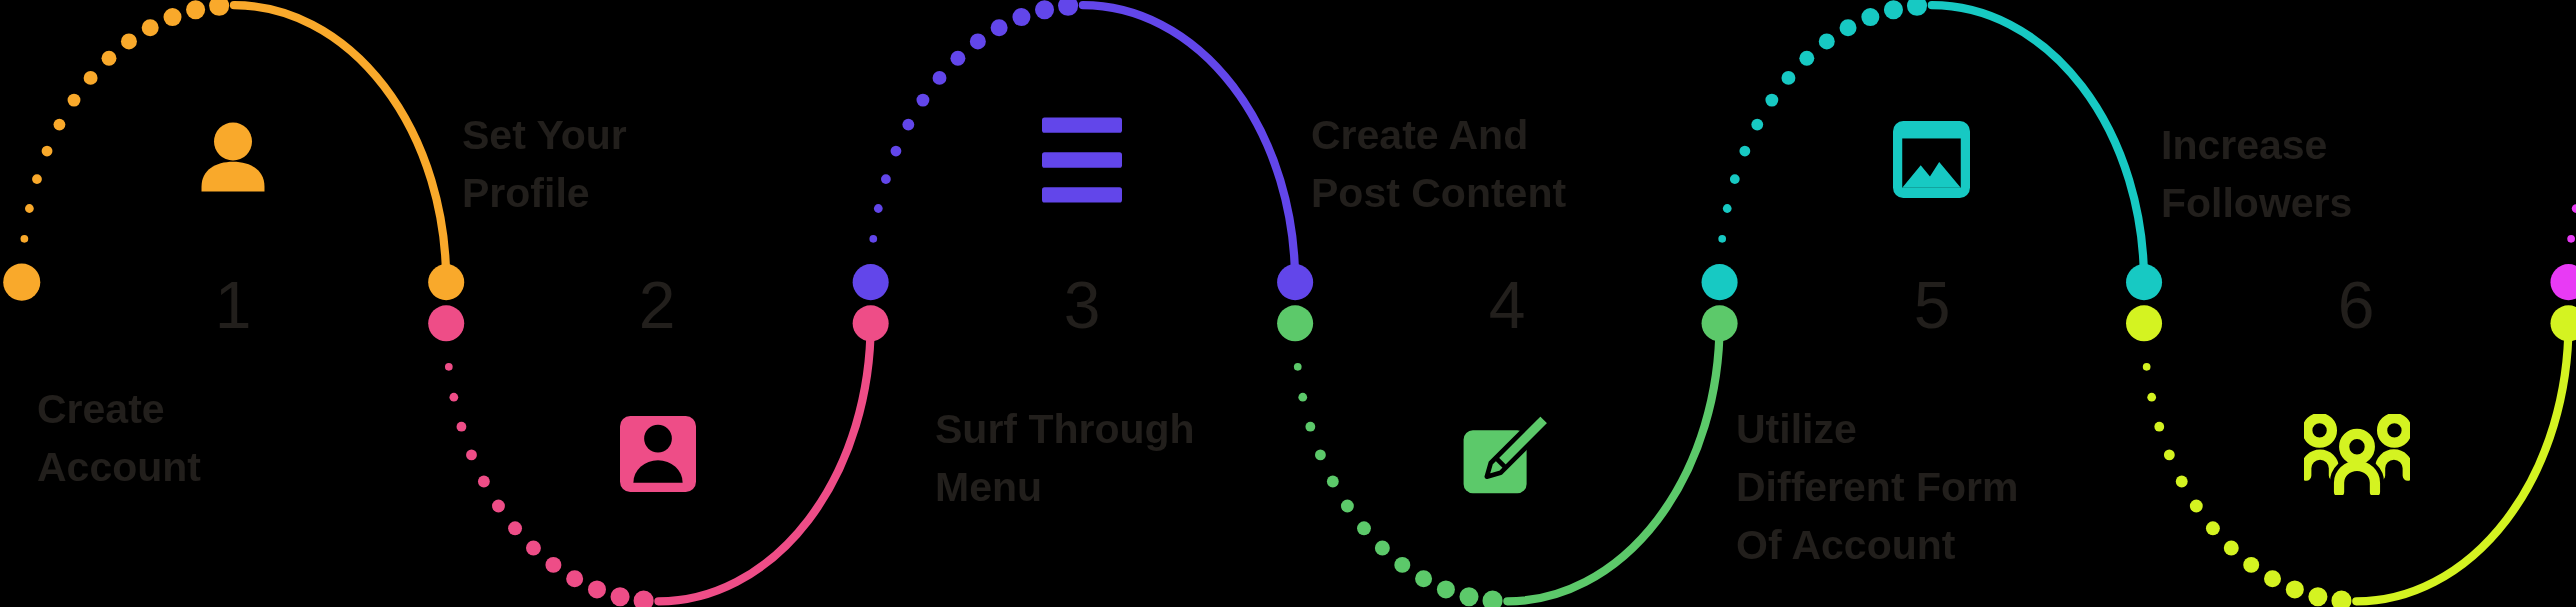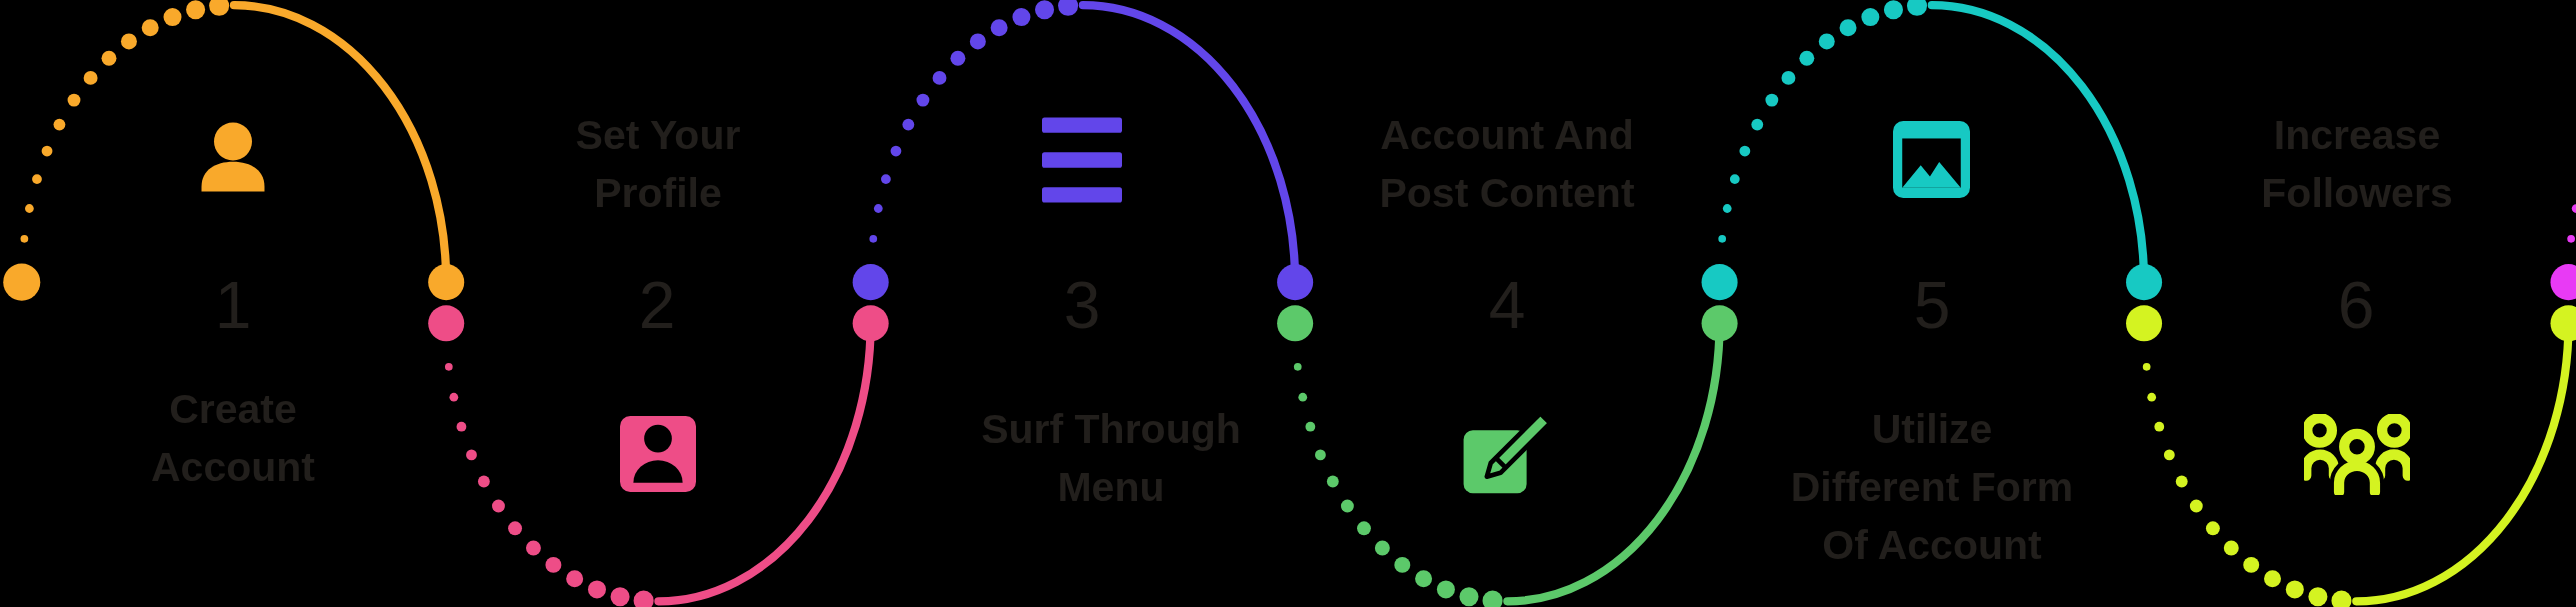--- a/index.html
+++ b/index.html
@@ -17,21 +17,21 @@
     text-align:center;
     font-size:66px;
     font-weight:500;
     line-height:66px;
     color:#221F1C;
     letter-spacing:1px;
   }
   .step-label{
     position:absolute;
     width:392px;
-    text-align:center;
+    text-align:left;
     font-size:41px;
     font-weight:700;
     line-height:58px;
     color:#221F1C;
     white-space:pre-line;
   }
   .step-icon{position:absolute;}
   .step-icon svg{display:block;width:100%;height:100%;}
 </style>
 </head>
@@ -212,34 +212,34 @@
 
   <div class="step">
     <div class="step-icon" style="width: 80px; height: 86px; left: 1042px; top: 117px;">
         <svg viewBox="0 0 156 166">
           <rect width="156" height="30" rx="5" fill="#6246EA"></rect>
           <rect y="68" width="156" height="30" rx="5" fill="#6246EA"></rect>
           <rect y="136" width="156" height="30" rx="5" fill="#6246EA"></rect>
         </svg>
       </div>
     <div class="step-number" style="left: 897px; top: 272px;">3</div>
-    <div class="step-label" style="left: 915px; top: 400px;">Surf Through
+    <div class="step-label" style="left: 935px; top: 400px;">Surf Through
 Menu</div>
   </div>
 
   <div class="step">
     <div class="step-icon" style="width: 93px; height: 88px; left: 1461px; top: 411px;">
         <svg viewBox="-5 -25 180 170">
           <rect x="0" y="12" width="122" height="122" rx="18" fill="#5CC96A"></rect>
           <path d="M45 102 L52.5 75.5 L148.6 -20.6 L167.6 -1.6 L71.5 94.5 Z" fill="#5CC96A" stroke="#000" stroke-width="9" stroke-linejoin="round"></path>
           <line x1="81.4" y1="84.6" x2="62.4" y2="65.6" stroke="#000" stroke-width="9"></line>
         </svg>
       </div>
     <div class="step-number" style="left: 1322px; top: 272px;">4</div>
-    <div class="step-label" style="left: 1311px; bottom: 385px;">Account And
+    <div class="step-label" style="left: 1311px; bottom: 385px;">Create And
 Post Content</div>
   </div>
 
   <div class="step">
     <div class="step-icon" style="width: 77px; height: 77px; left: 1893px; top: 121px;">
         <svg viewBox="0 0 150 150">
           <rect width="150" height="150" rx="20" fill="#17C9C3"></rect>
           <rect x="18" y="34" width="114" height="96" fill="#000"></rect>
           <path d="M18 130 L54 86 L72 108 L90 80 L132 130 Z" fill="#17C9C3"></path>
         </svg>
@@ -263,21 +263,21 @@
             <circle cx="103" cy="64" r="25"></circle>
             <path d="M68 152 V134 A34 32 0 0 1 138 134 V152"></path>
           </g>
           <g stroke="#D4F321" stroke-width="20">
             <circle cx="103" cy="64" r="25"></circle>
             <path d="M68 152 V134 A34 32 0 0 1 138 134 V152"></path>
           </g>
         </svg>
       </div>
     <div class="step-number" style="left: 2171px; top: 272px;">6</div>
-    <div class="step-label" style="left: 2161px; bottom: 385px;">Increase
+    <div class="step-label" style="left: 2161px; bottom: 375px;">Increase
 Followers</div>
   </div>
 
   <div class="step">
     
     
     
   </div>
 
   <div class="step">

